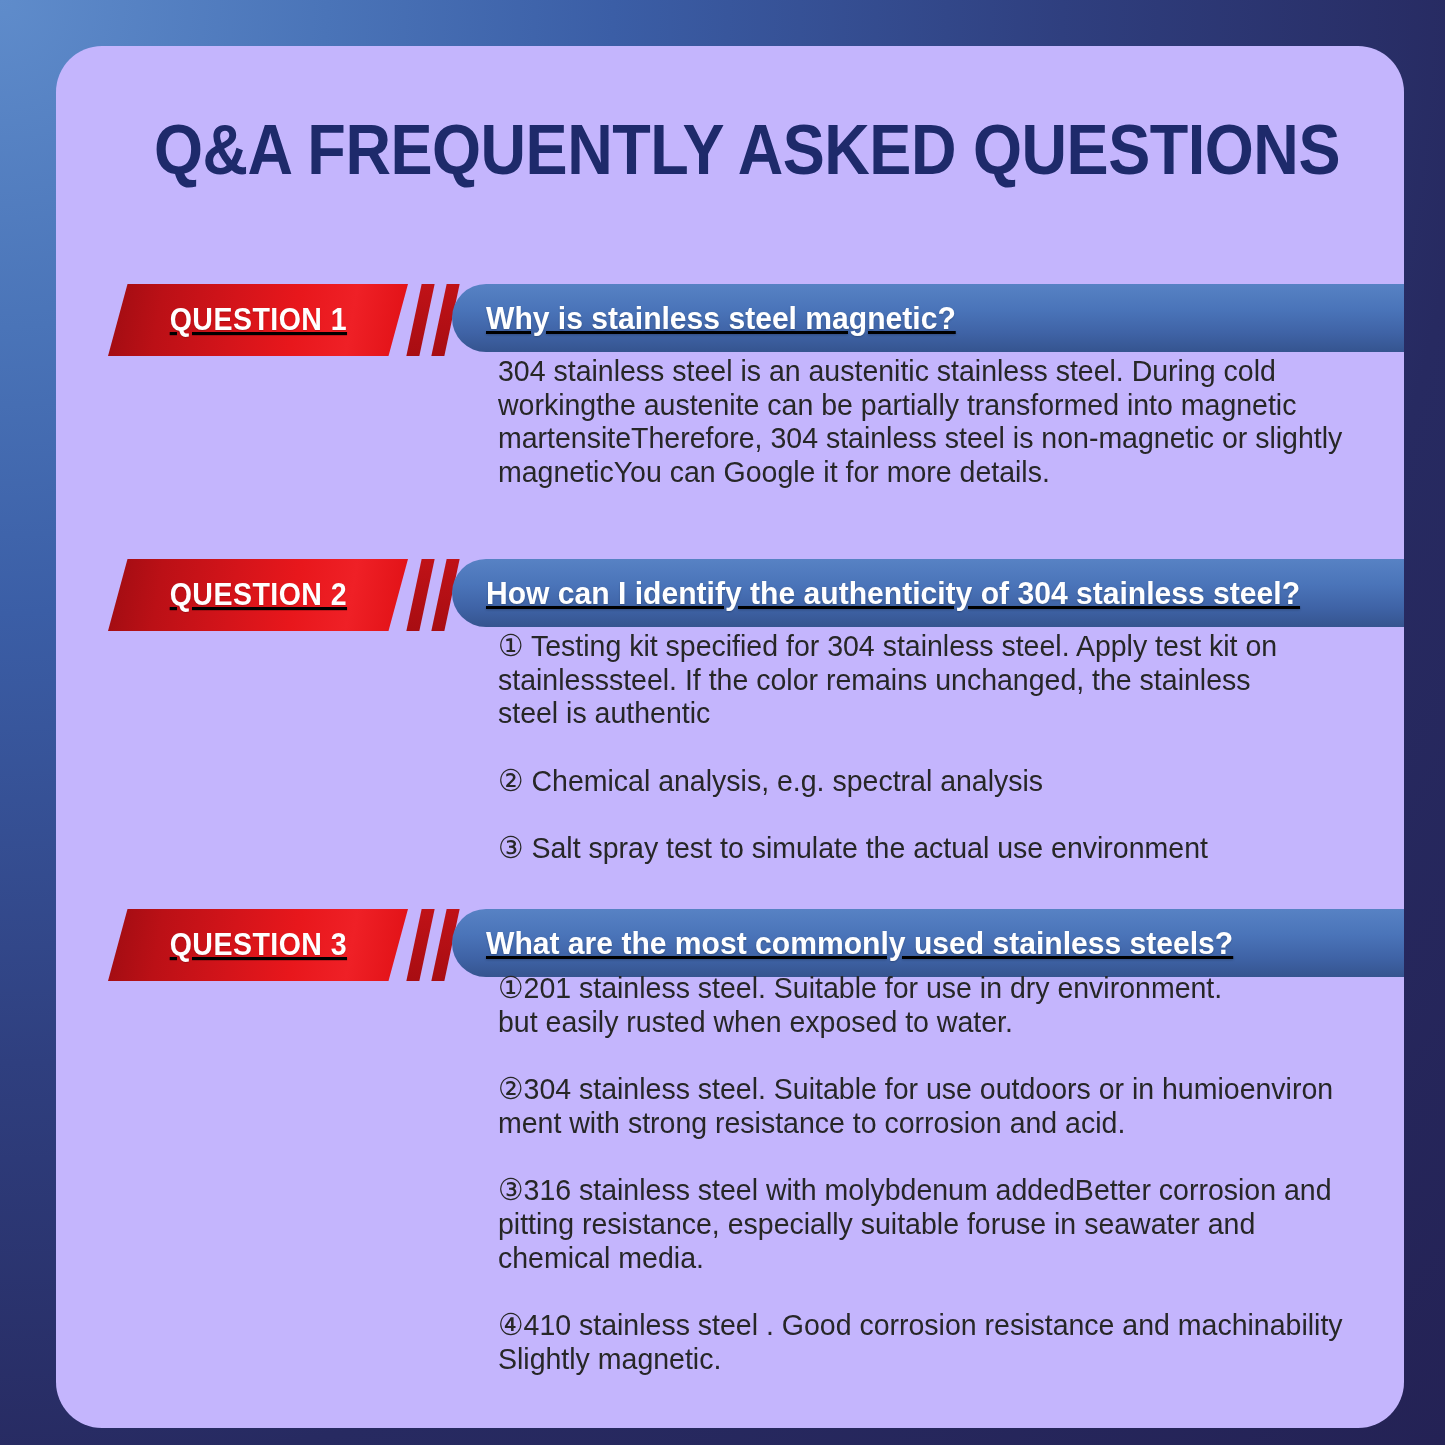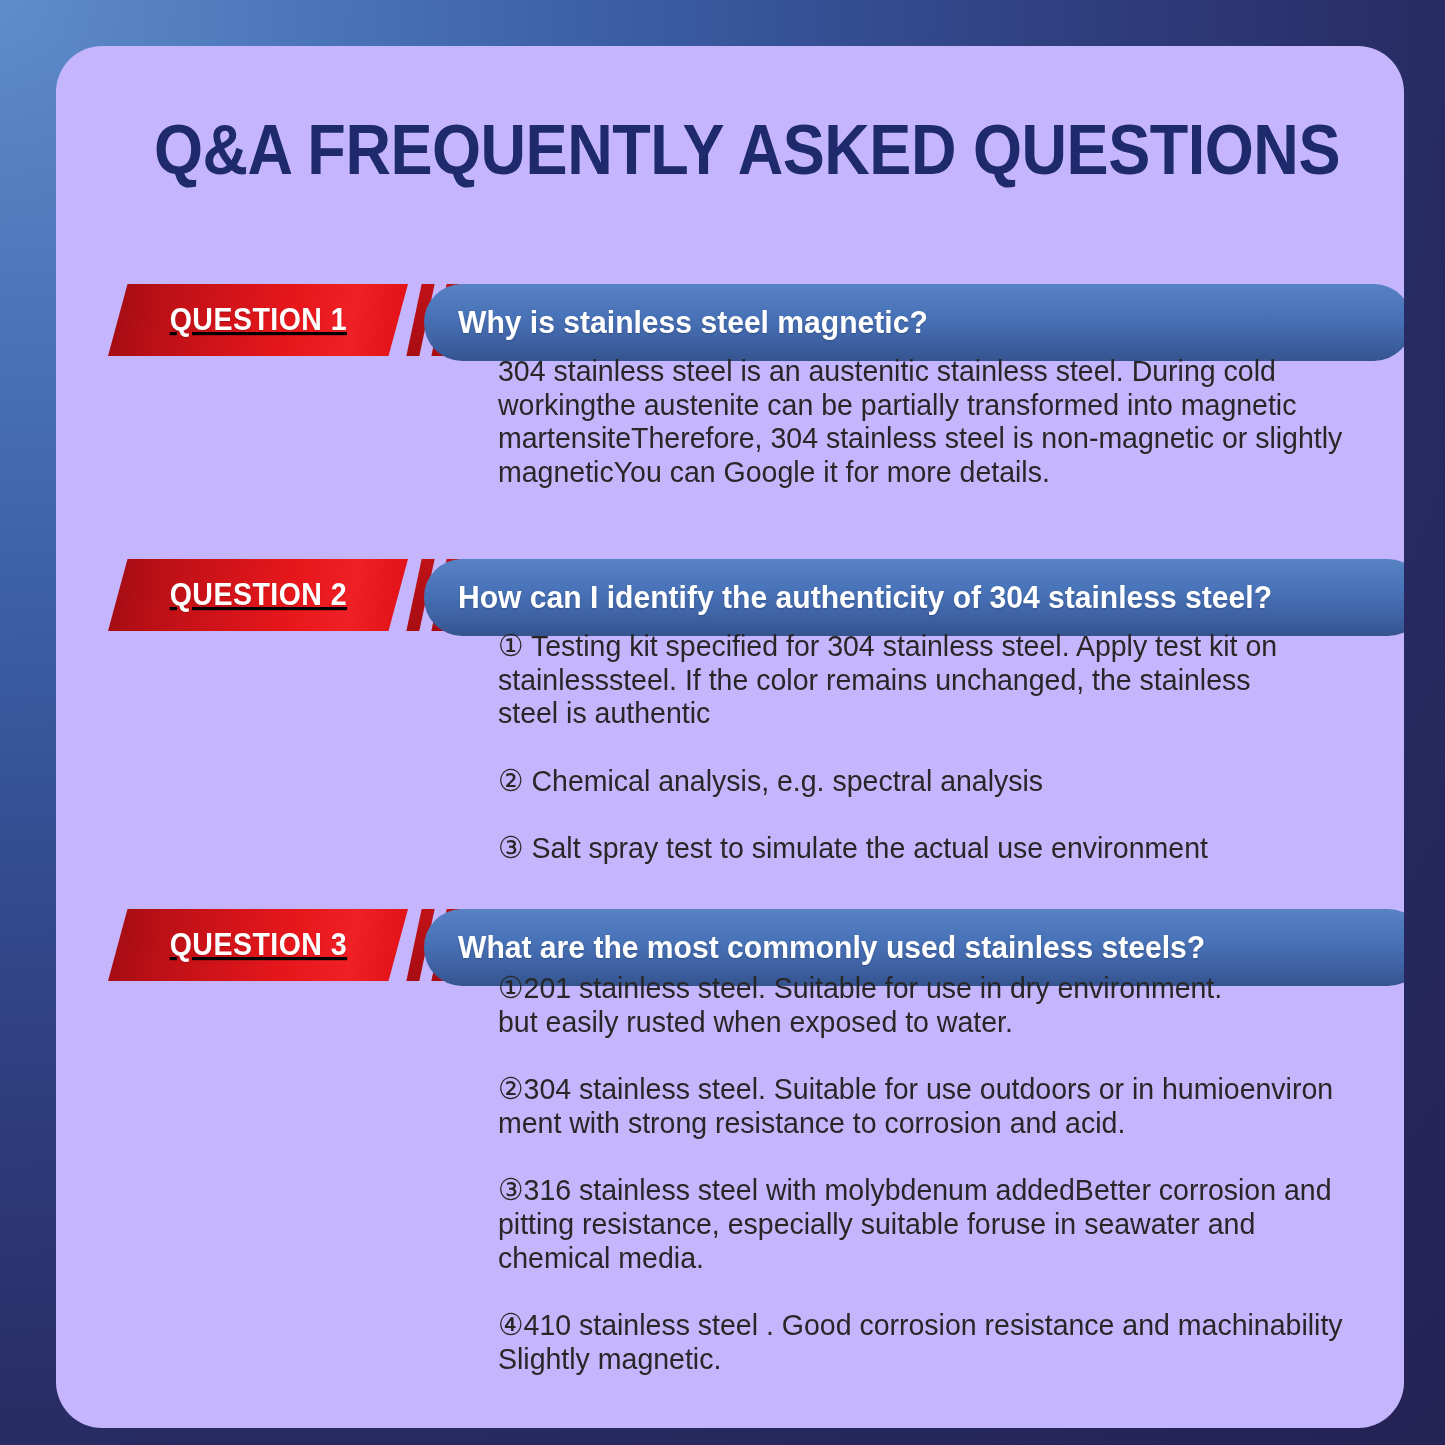--- a/index.html
+++ b/index.html
@@ -75,26 +75,26 @@
     width:13px; height:72px;
     background:linear-gradient(180deg,#c01217 0%, #a80d12 100%);
     transform:skewX(-12deg);
   }
   .slash.s1 { left:8px; }
   .slash.s2 { left:33px; }
 
   
   .qpill {
     position:absolute;
-    left:368px;
-    height:77px;
+    left:396px;
+    height:68px;
     border-radius:38px;
     background:linear-gradient(180deg, #5782c4 0%, #4a74b9 38%, #3f63a6 72%, #35548f 100%);
     display:flex; align-items:center;
-    padding-left:34px; padding-right:26px;
+    padding-left:34px; padding-right:26px;text-decoration:underline;
   }
   .qpill-label {
     color:#ffffff;
     font-size:32px;
     font-weight:bold;
     transform:scaleX(0.94);
     transform-origin:left center;
     white-space:nowrap;
     text-shadow:0 1px 2px rgba(0,0,0,0.22);
   }

